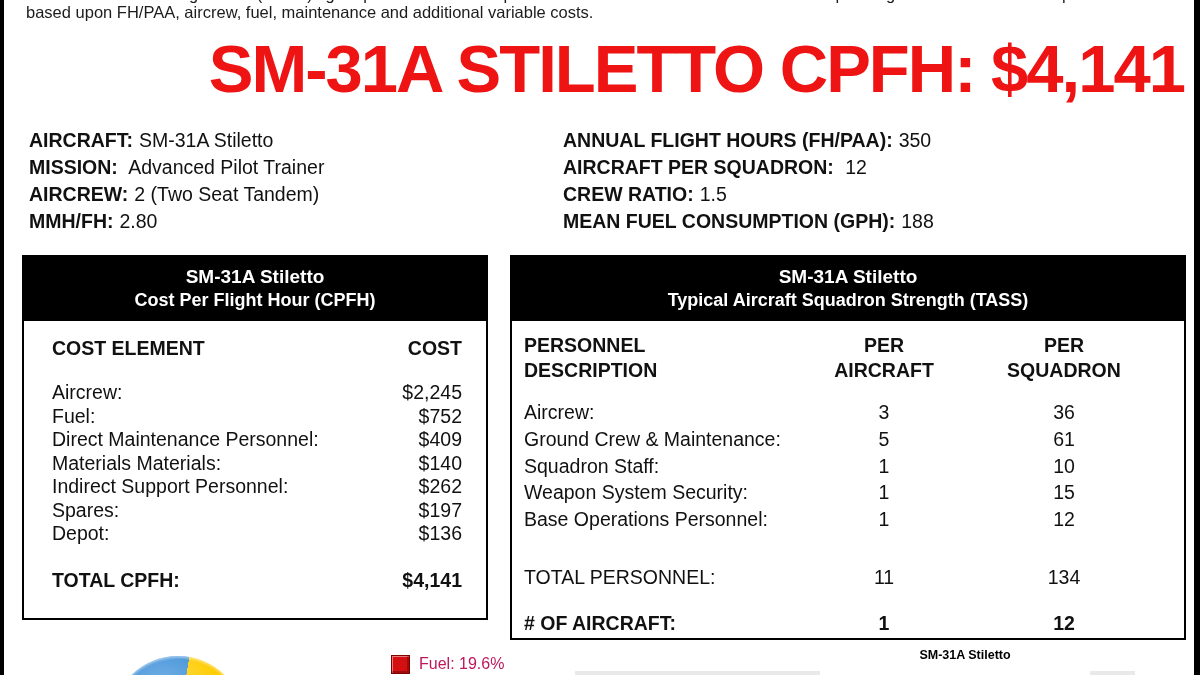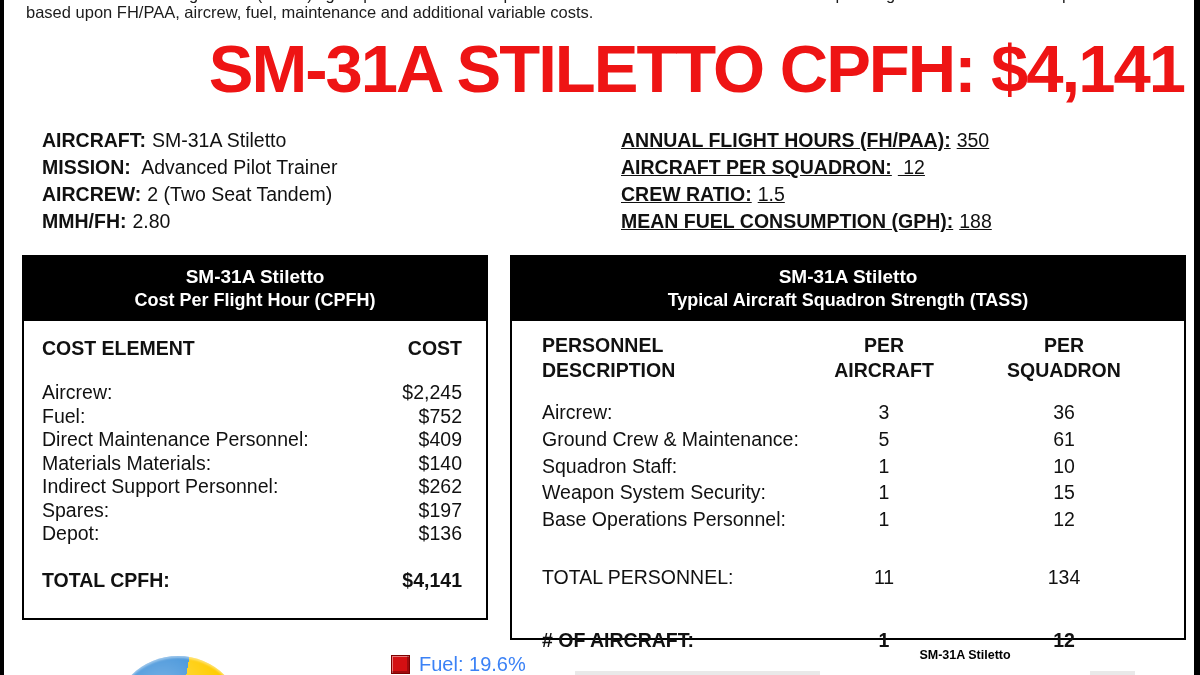--- a/index.html
+++ b/index.html
@@ -21,72 +21,72 @@
 
   
   .headline{
     left:24px;top:34px;width:1160px;
     font-size:67px;line-height:70px;font-weight:bold;letter-spacing:-2px;
     color:#ee1414;white-space:nowrap;text-align:right;
   }
 
   
   .specs{top:127px;font-size:19.5px;line-height:27px;}
-  .specs.leftcol{left:42px;width:540px;}
-  .specs.rightcol{left:621px;width:580px;text-decoration:underline;}
+  .specs.leftcol{left:29px;width:540px;}
+  .specs.rightcol{left:563px;width:580px;}
   .spec-label{font-weight:bold;}
   .spec-value{margin-left:6px;}
 
   
   .tbl-head{
     background:#000;color:#fff;text-align:center;
     display:flex;flex-direction:column;justify-content:center;
     height:66px;border:2px solid #000;box-sizing:border-box;
   }
   .tbl-head .h1{font-size:19px;font-weight:bold;line-height:24px;}
   .tbl-head .h2{font-size:18px;font-weight:bold;line-height:23px;}
   .tbl-body{
     background:#fff;border:2.5px solid #000;border-top:none;
     box-sizing:border-box;font-size:19.5px;
   }
 
   .cpfh{left:22px;top:255px;width:466px;}
-  .cpfh .tbl-body{height:299px;padding:14px 24px 0 18px;}
+  .cpfh .tbl-body{height:299px;padding:14px 24px 0 28px;}
   .row2{display:flex;justify-content:space-between;line-height:26px;}
   .cpfh .cols-hdr{font-weight:bold;margin-bottom:20px;}
   .cpfh .items .row2{line-height:23.5px;}
   .cpfh .total-row{font-weight:bold;margin-top:21px;}
 
   .tass{left:510px;top:255px;width:676px;}
-  .tass .tbl-body{height:319px;padding:12px 20px 0 30px;}
+  .tass .tbl-body{height:319px;padding:12px 20px 0 12px;}
   .row3{display:flex;line-height:26px;}
   .row3 .c1{flex:1;text-align:left;}
   .row3 .c2{width:160px;text-align:center;}
   .row3 .c3{width:200px;text-align:center;}
   .tass .cols-hdr{font-weight:bold;margin-bottom:16px;}
   .tass .cols-hdr .stack{line-height:25px;}
   .tass .items .row3{line-height:26.8px;}
   .tass .total-row{font-weight:normal;margin-top:31px;}
-  .tass .count-row{font-weight:bold;margin-top:37px;}
+  .tass .count-row{font-weight:bold;margin-top:20px;}
 
   
   .pie{
     left:112px;top:656px;width:132px;height:132px;border-radius:50%;
     background:
       radial-gradient(circle at 38% 28%, rgba(255,255,255,.35), rgba(255,255,255,0) 48%),
       conic-gradient(from 10deg, #ffcc00 0 168deg, #3a8ed8 168deg 360deg);
     box-shadow:inset 0 2px 2px rgba(255,255,255,.4);
   }
   .legend{left:391px;top:652px;display:flex;align-items:flex-start;}
   .legend-swatch{
     width:17px;height:17px;margin-top:3px;
     background:#d40f12;border:1px solid #7d0000;
     box-shadow:inset -2px -2px 0 rgba(0,0,0,.25), inset 1px 1px 0 rgba(255,255,255,.45);
   }
-  .legend-text{margin-left:9px;font-size:20px;line-height:24px;color:#3b82f6;}
+  .legend-text{margin-left:9px;font-size:16px;line-height:24px;color:#be185d;}
 
   .cmp-title{left:790px;top:649px;width:350px;text-align:center;color:#000;}
   .cmp-title .l1{font-size:12.5px;line-height:13px;font-weight:bold;}
   .cmp-title .l2{font-size:13.5px;line-height:14px;font-weight:bold;}
 
   .artifact{background:#e9e9e9;height:4px;top:671px;}
   .artifact.a1{left:575px;width:245px;}
   .artifact.a2{left:1090px;width:45px;}
 </style>
 </head>

